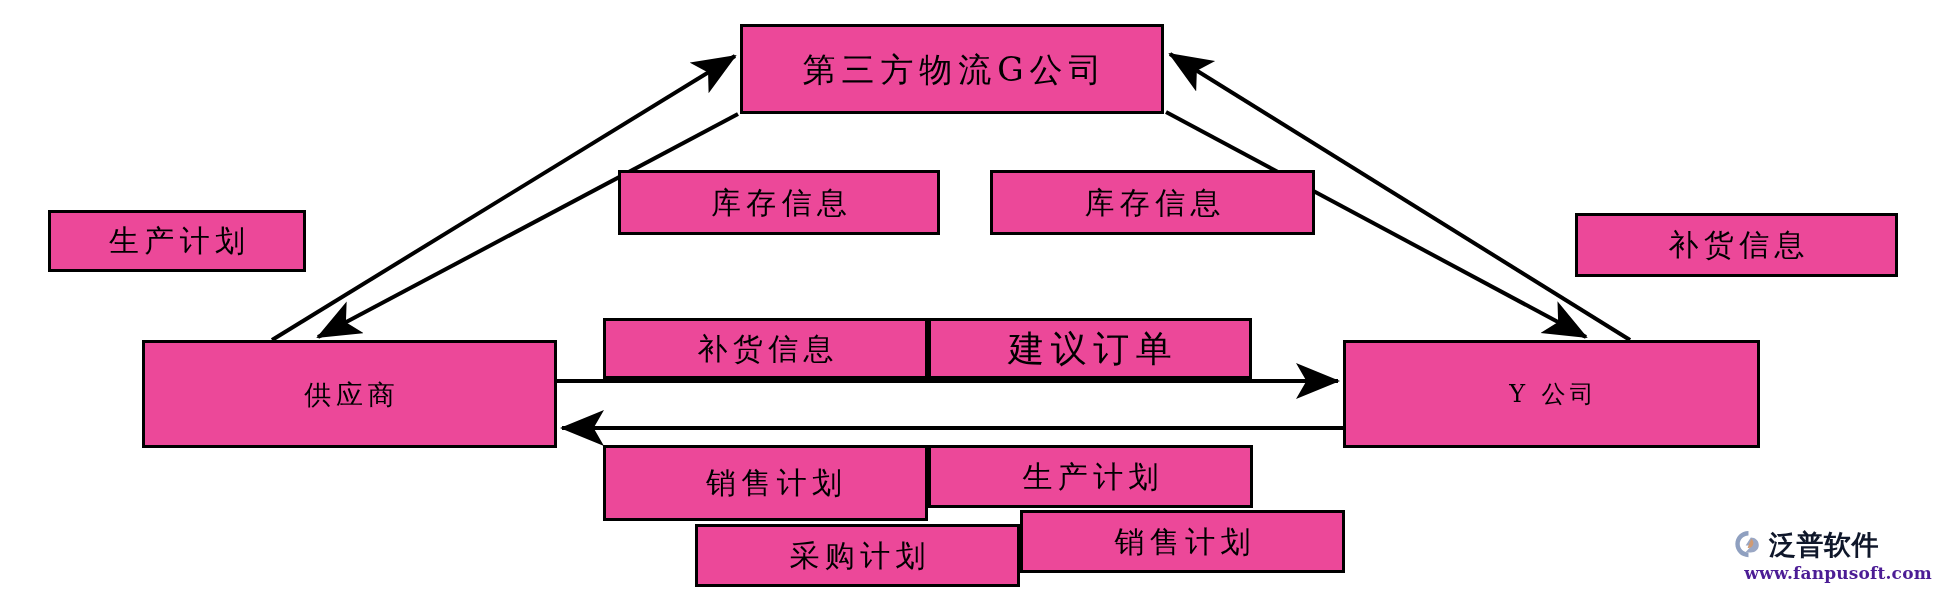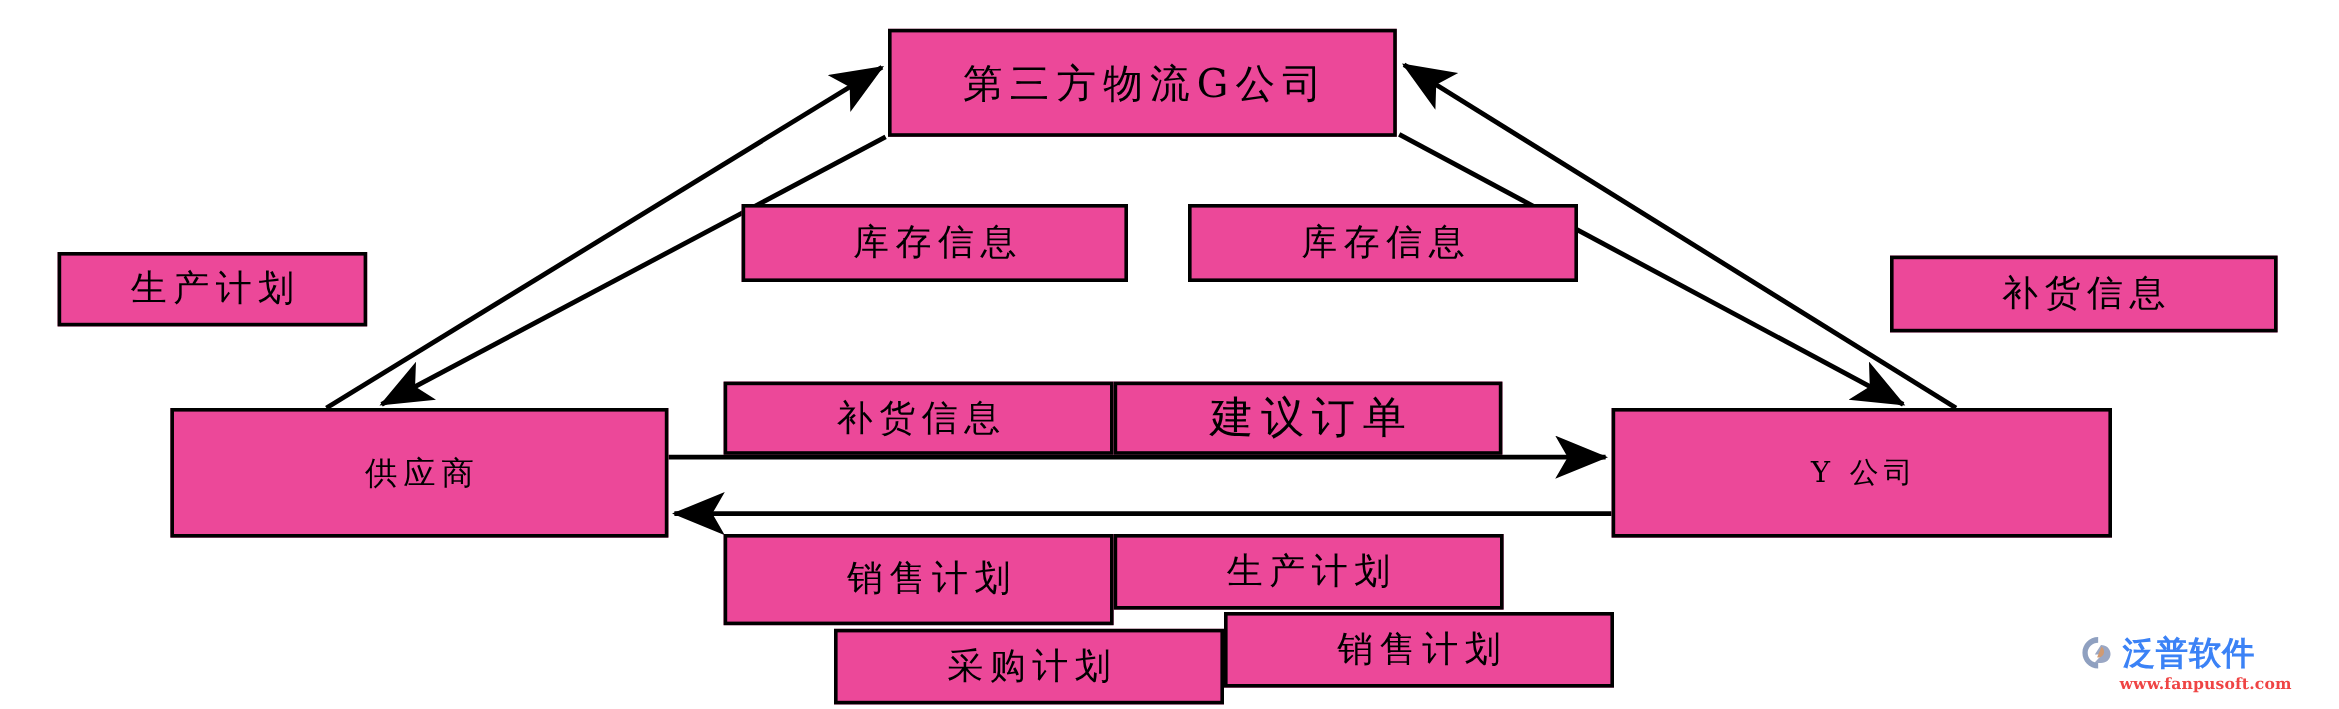--- a/index.html
+++ b/index.html
@@ -77,29 +77,29 @@
   #watermark .wm-mark {
     width: 30px;
     height: 30px;
     margin-right: 6px;
     flex: 0 0 auto;
   }
   #watermark .wm-name {
     font-family: "DejaVu Sans", "Liberation Sans", sans-serif;
     font-size: 27px;
     font-weight: bold;
-    color: #3b82f6;
+    color: #0f172a;
     letter-spacing: 0.02em;
     line-height: 1;
   }
   #watermark .wm-url {
     font-family: "DejaVu Serif", "Liberation Serif", serif;
-    font-size: 13px;
+    font-size: 17px;
     font-weight: bold;
-    color: #ef4444;
+    color: #4c1d95;
     text-align: center;
     letter-spacing: 0.01em;
     margin-top: 2px;
   }
 </style>
 </head>
 <body>
 
 <div id="canvas">
 

